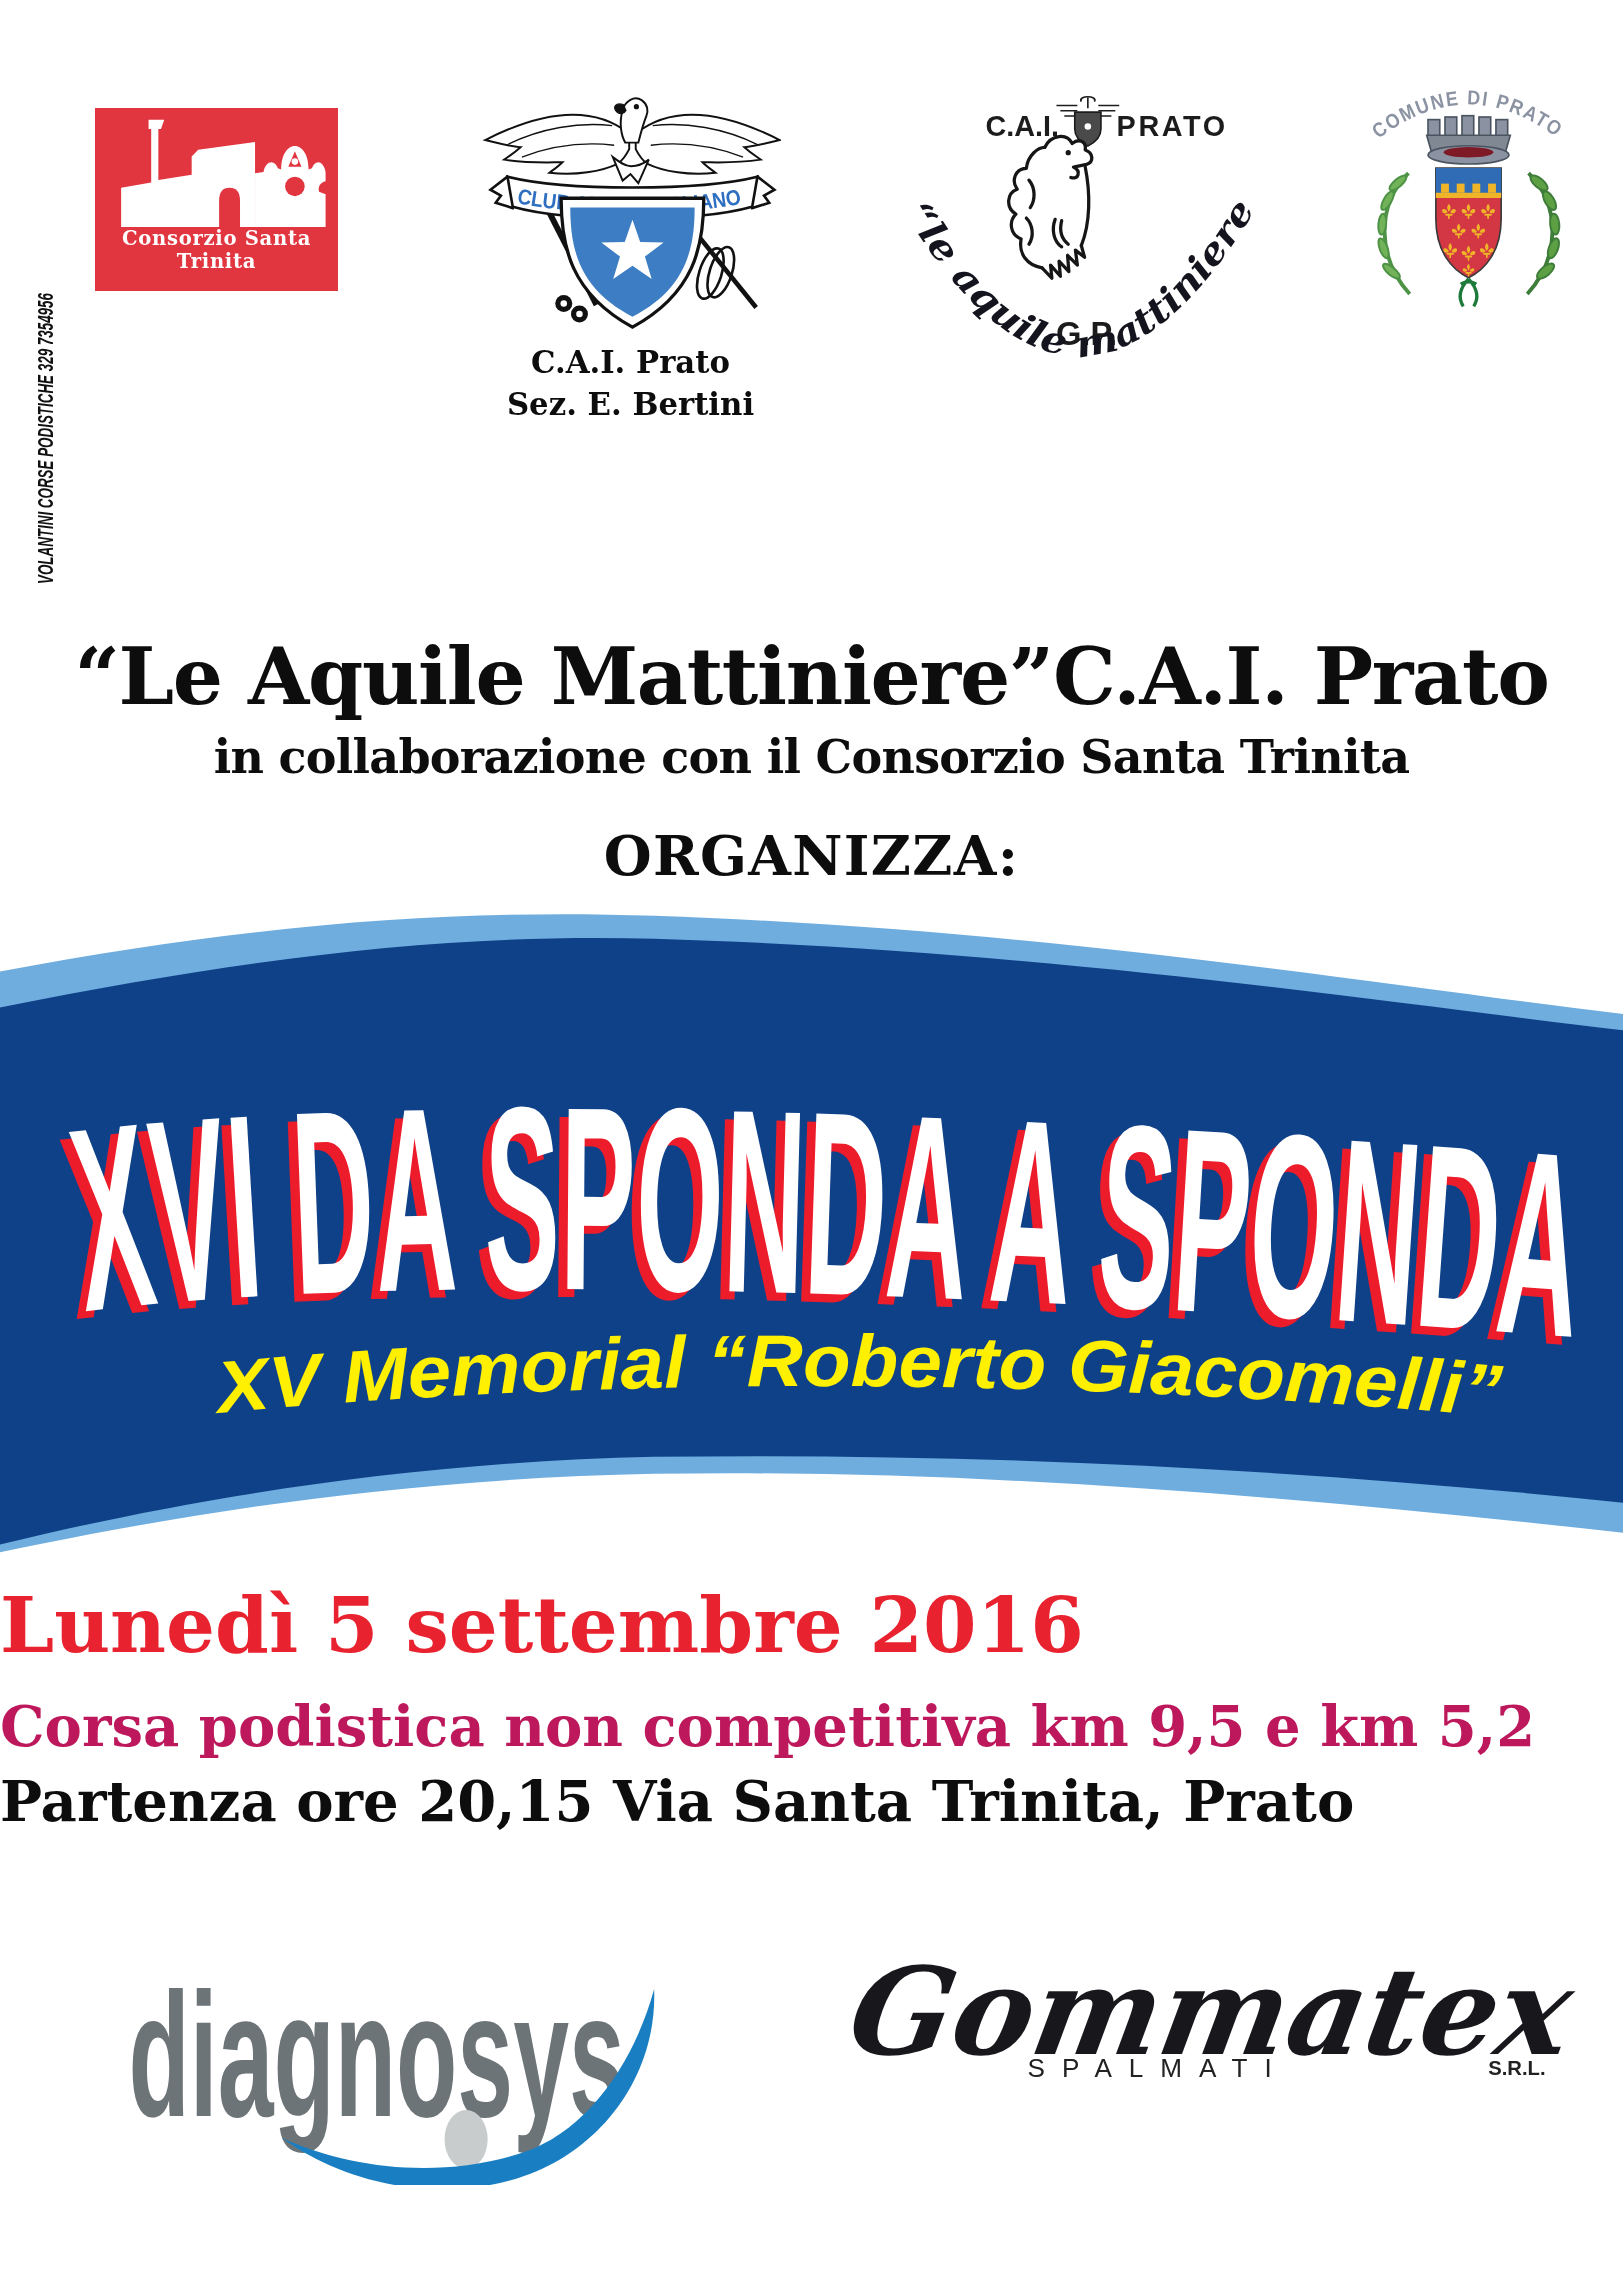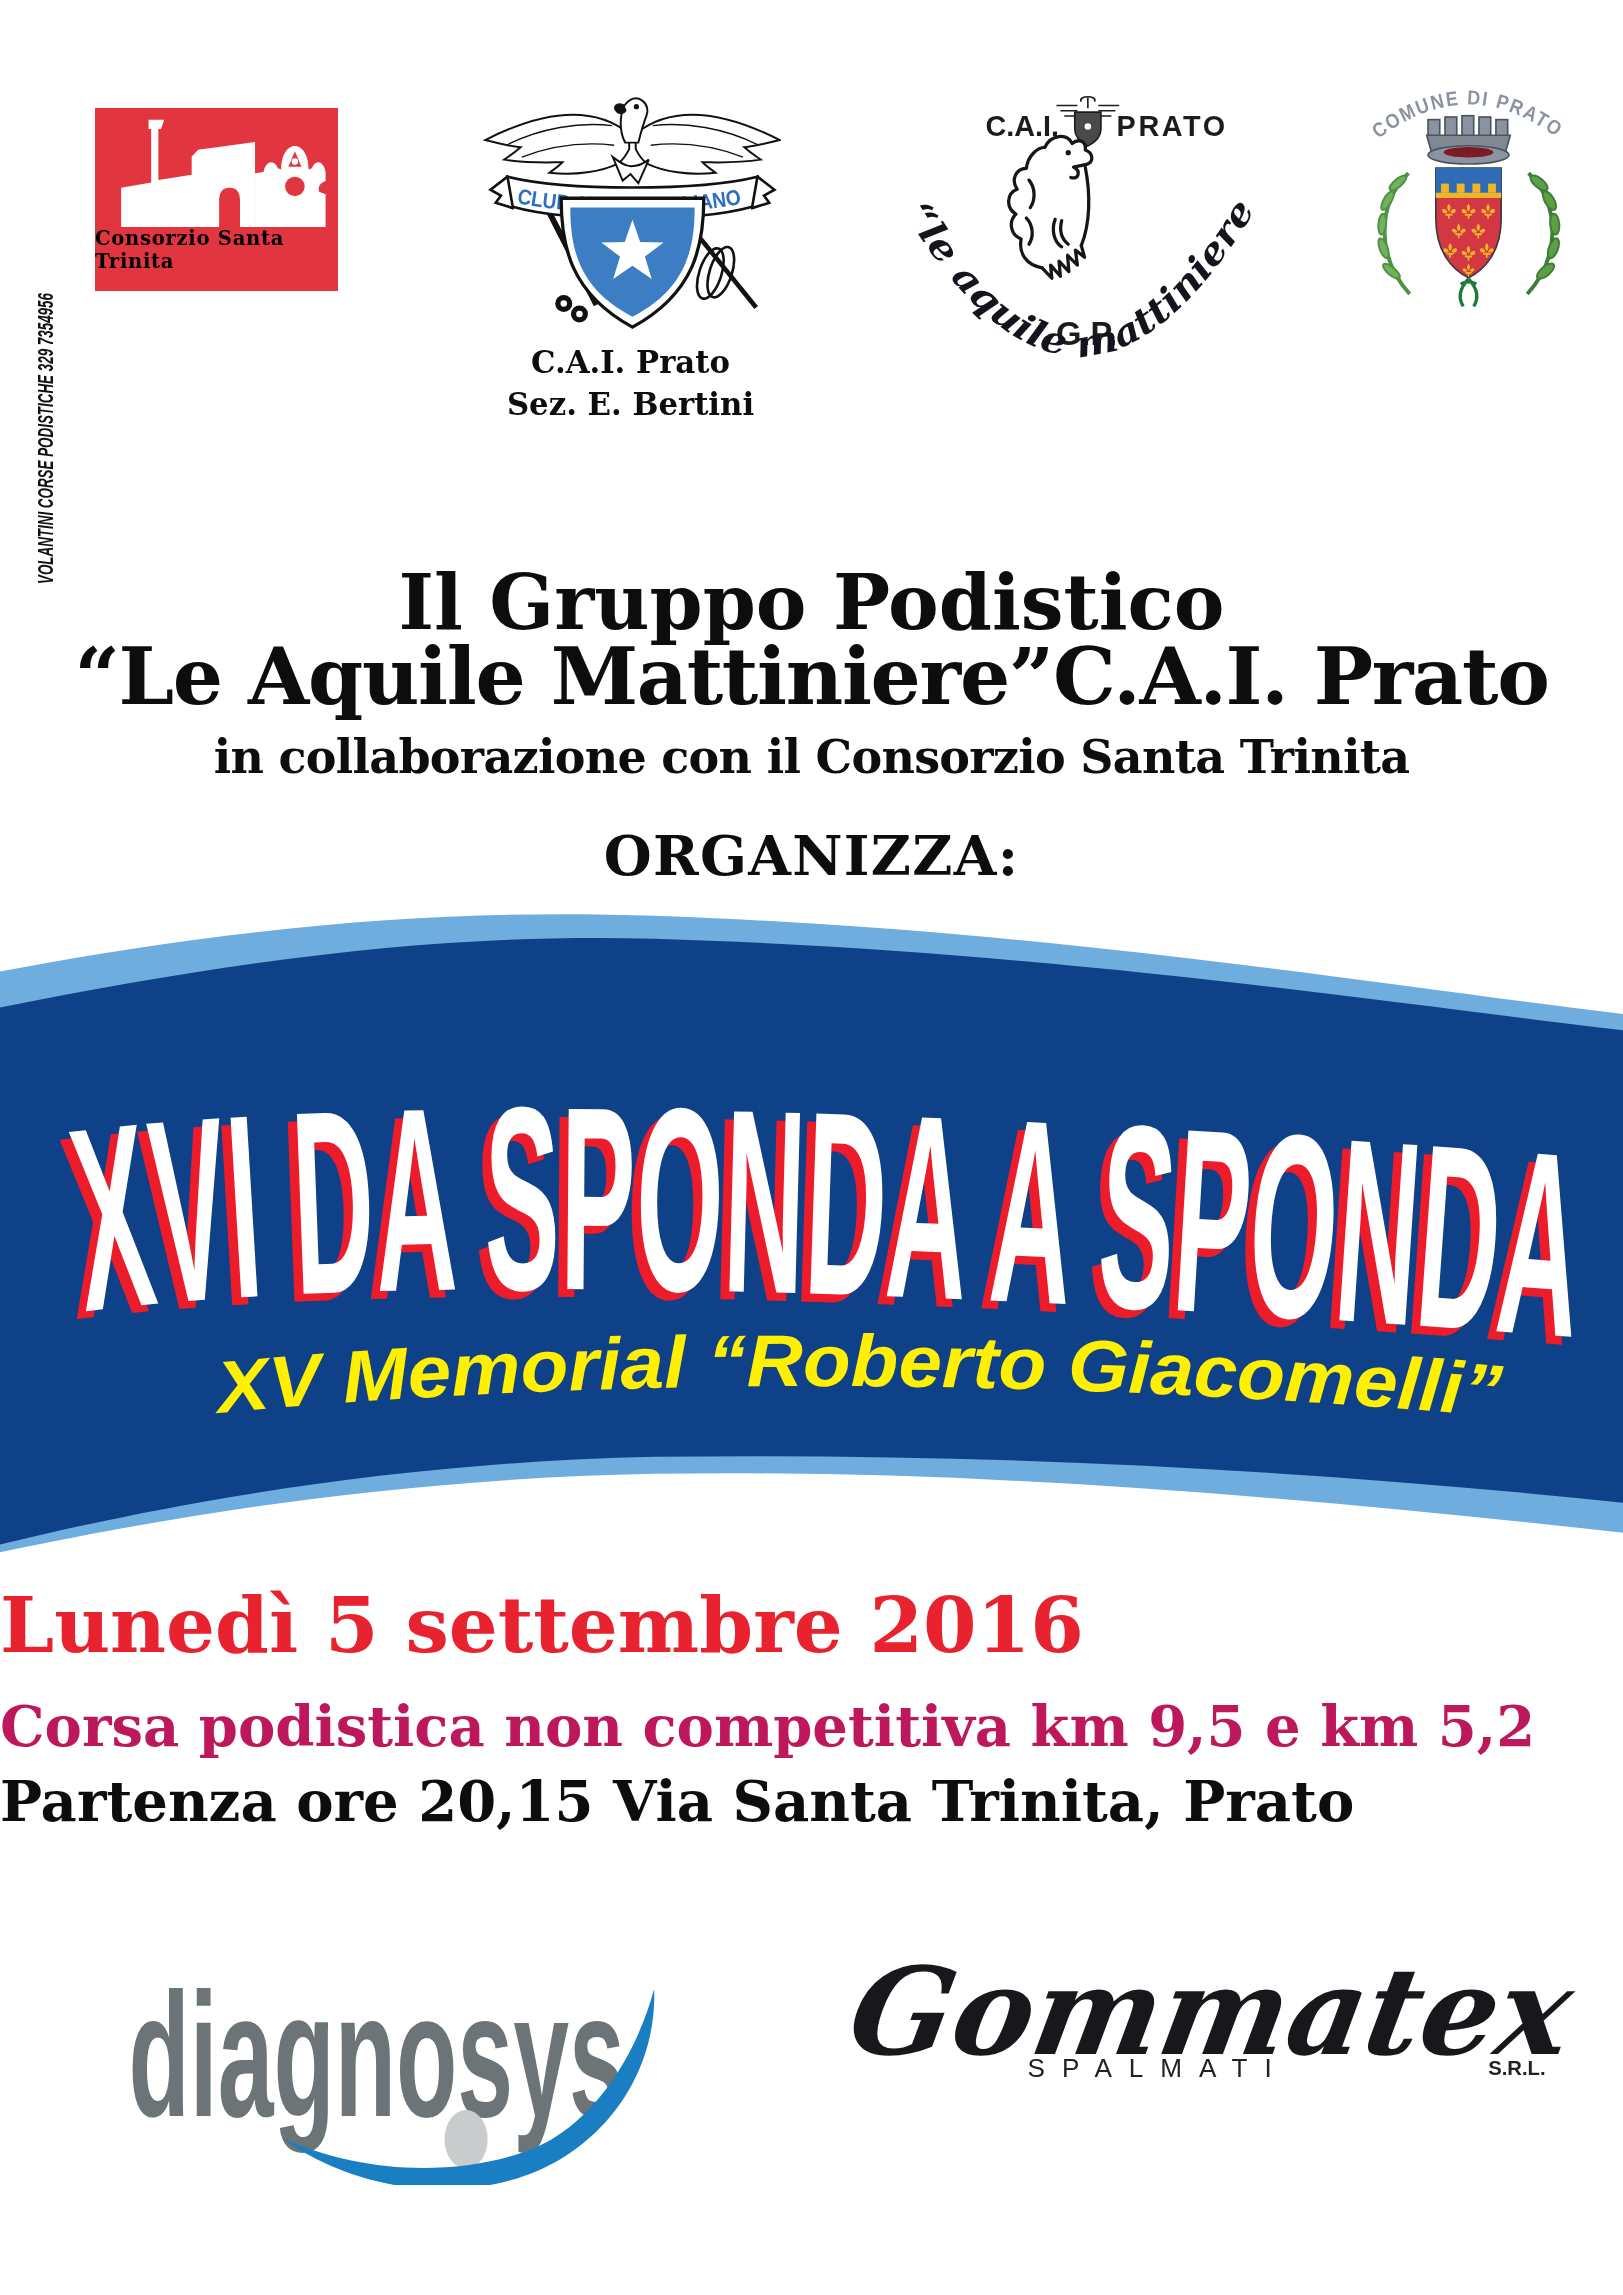--- a/index.html
+++ b/index.html
@@ -18,21 +18,21 @@
     transform:rotate(-90deg) scaleX(0.62);
     font-family:"Liberation Sans", sans-serif;
     font-style:italic;font-weight:bold;
     font-size:21.6px;letter-spacing:0;
     white-space:nowrap;color:#111;
   }
   
   #consorzio{left:95px;top:108px;width:243px;height:183px;background:#e13540;}
   #consorzio .label{
     position:absolute;left:0;right:0;bottom:18.3px;
-    color:#000000;
+    text-align:center;color:#ffffff;
     font-size:19.6px;font-weight:600;letter-spacing:0.7px;
     font-family:"DejaVu Serif", serif;
   }
   
   .intro-line{
     left:0;width:1623px;text-align:center;
     font-weight:bold;color:#0d0d0d;white-space:nowrap;
   }
   #intro1{top:558px;font-size:76px;}
   #intro2{top:630px;font-size:79px;letter-spacing:-1.3px;}
@@ -210,21 +210,20 @@
       <use href="#fleur" transform="translate(132,288)"></use>
       <use href="#fleur" transform="translate(160,292)"></use>
       <use href="#fleur" transform="translate(188,288)"></use>
       <use href="#fleur" transform="translate(160,318) scale(0.85)"></use>
     </g>
     <g stroke="#1d7a3a" stroke-width="5" fill="none">
       <path d="M160,332 C148,345 143,360 152,374 M160,332 C172,345 177,360 168,374 M148,340 C156,335 164,335 172,340"></path>
     </g>
   </svg>
 
-  <div id="intro1" class="abs intro-line">Il Gruppo Podistico</div>
   <div id="intro2" class="abs intro-line">“Le Aquile Mattiniere”C.A.I. Prato</div>
   <div id="intro3" class="abs intro-line">in collaborazione con il Consorzio Santa Trinita</div>
   <div id="intro4" class="abs intro-line">ORGANIZZA:</div>
 
   <svg class="abs" style="left:0;top:906px;" width="1623" height="651" viewBox="0 0 2481 995">
     <path fill="#6fadde" d="M0,100 C400,25 700,5 1000,15 C1600,35 2100,120 2481,165
              L2481,958 C2000,905 1500,860 1000,868 C600,875 250,935 0,988 Z"></path>
     <path fill="#0f4189" d="M0,155 C400,75 700,42 1000,50 C1600,68 2100,145 2481,190
              L2481,912 C2000,862 1500,835 1000,842 C600,850 250,915 0,976 Z"></path>
     <defs>

